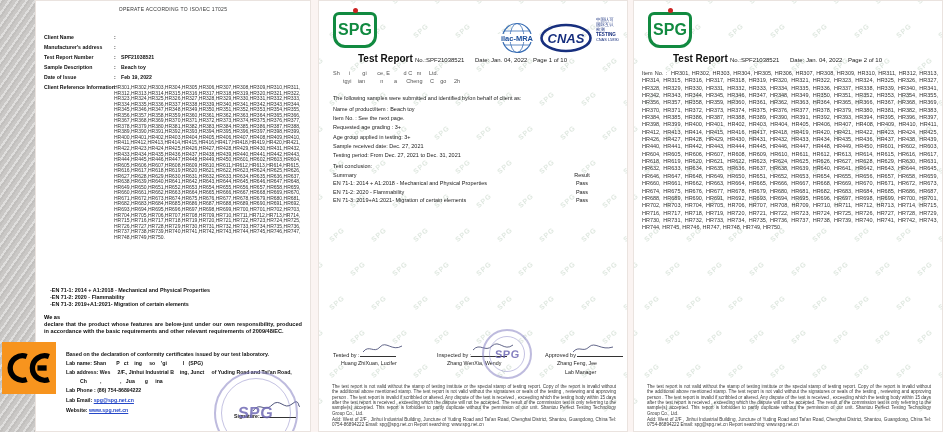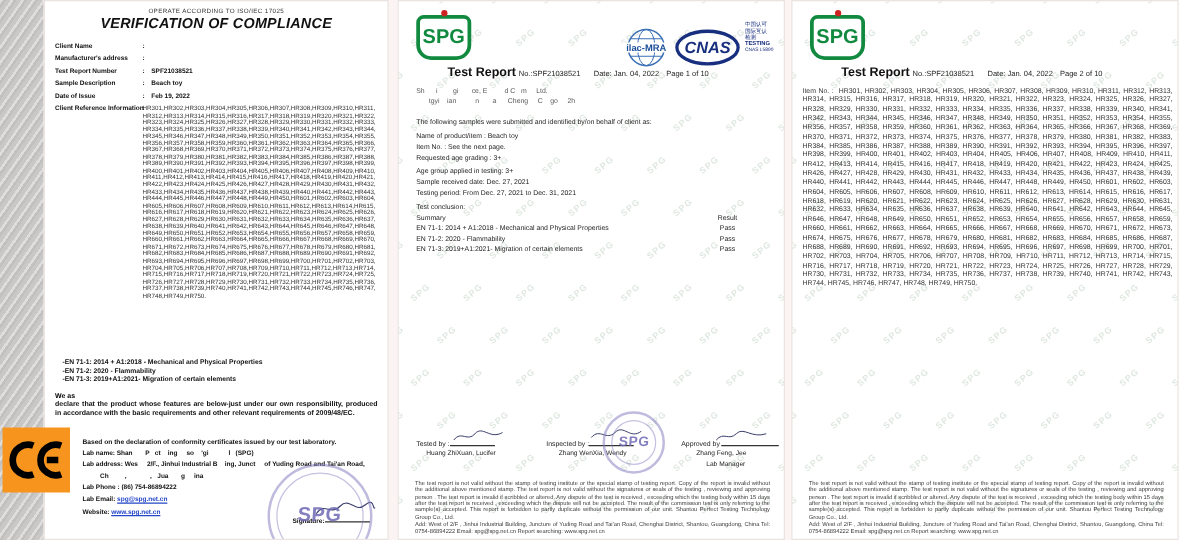--- a/index.html
+++ b/index.html
@@ -65,21 +65,20 @@
 </style>
 </head>
 <body>
 
 <div id="canvas">
 
   <div class="abs edge"></div>
 
   <section class="page" id="page1">
     <div class="abs center operate">OPERATE ACCORDING TO ISO/IEC 17025</div>
-    <div class="abs center voc-title">VERIFICATION OF COMPLIANCE</div>
 
     <div class="abs" id="p1-fields">
         <div class="frow" style="top: 0px;"><span class="flabel">Client Name</span><span class="fcolon">:</span><span class="fval"></span></div>
         <div class="frow" style="top: 10px;"><span class="flabel">Manufacturer's address</span><span class="fcolon">:</span><span class="fval"></span></div>
         <div class="frow" style="top: 20px;"><span class="flabel">Test Report Number</span><span class="fcolon">:</span><span class="fval">SPF21038521</span></div>
         <div class="frow" style="top: 30px;"><span class="flabel">Sample Description</span><span class="fcolon">:</span><span class="fval">Beach toy</span></div>
         <div class="frow" style="top: 40px;"><span class="flabel">Date of Issue</span><span class="fcolon">:</span><span class="fval">Feb 19, 2022</span></div>
         <div class="frow" style="top: 50px;"><span class="flabel">Client Reference Information</span><span class="fcolon">:</span><span class="fval"></span></div>
       </div>
 

